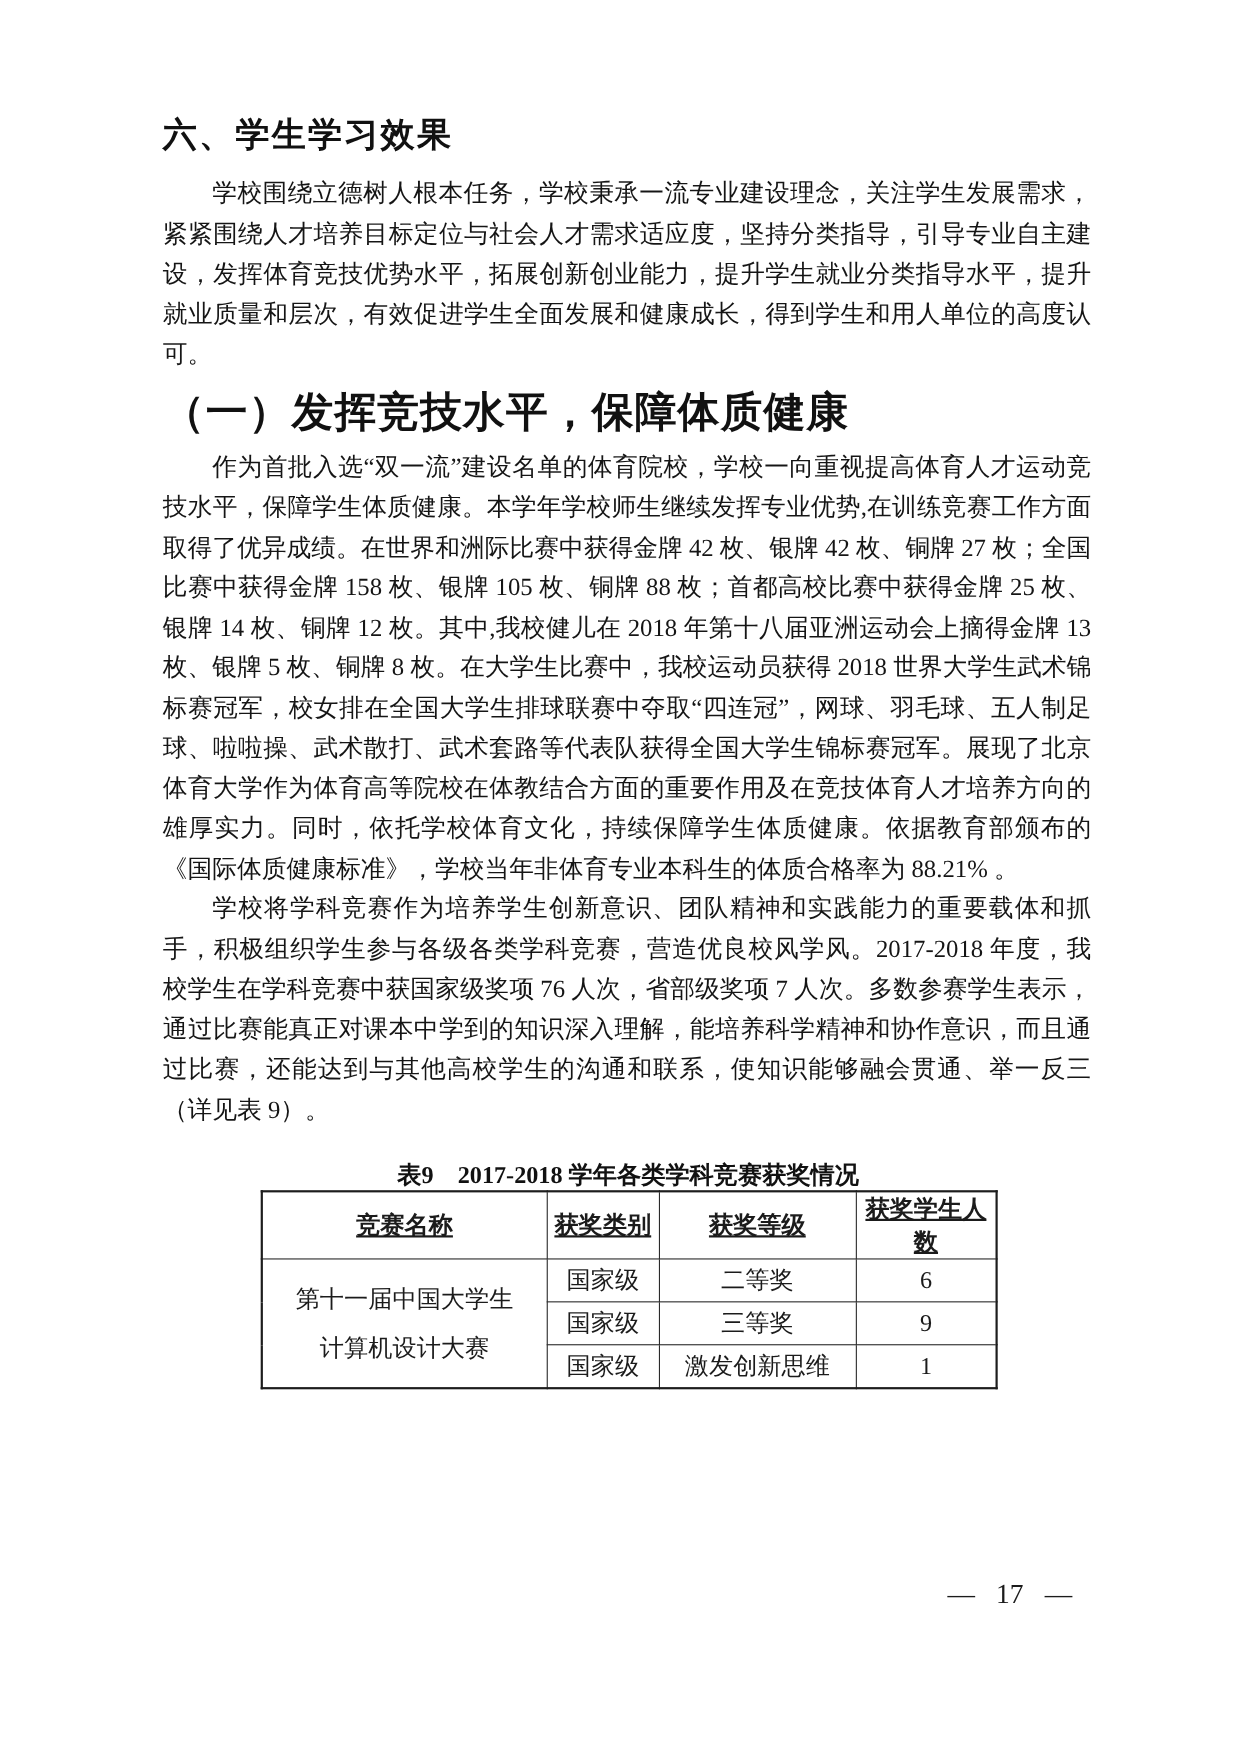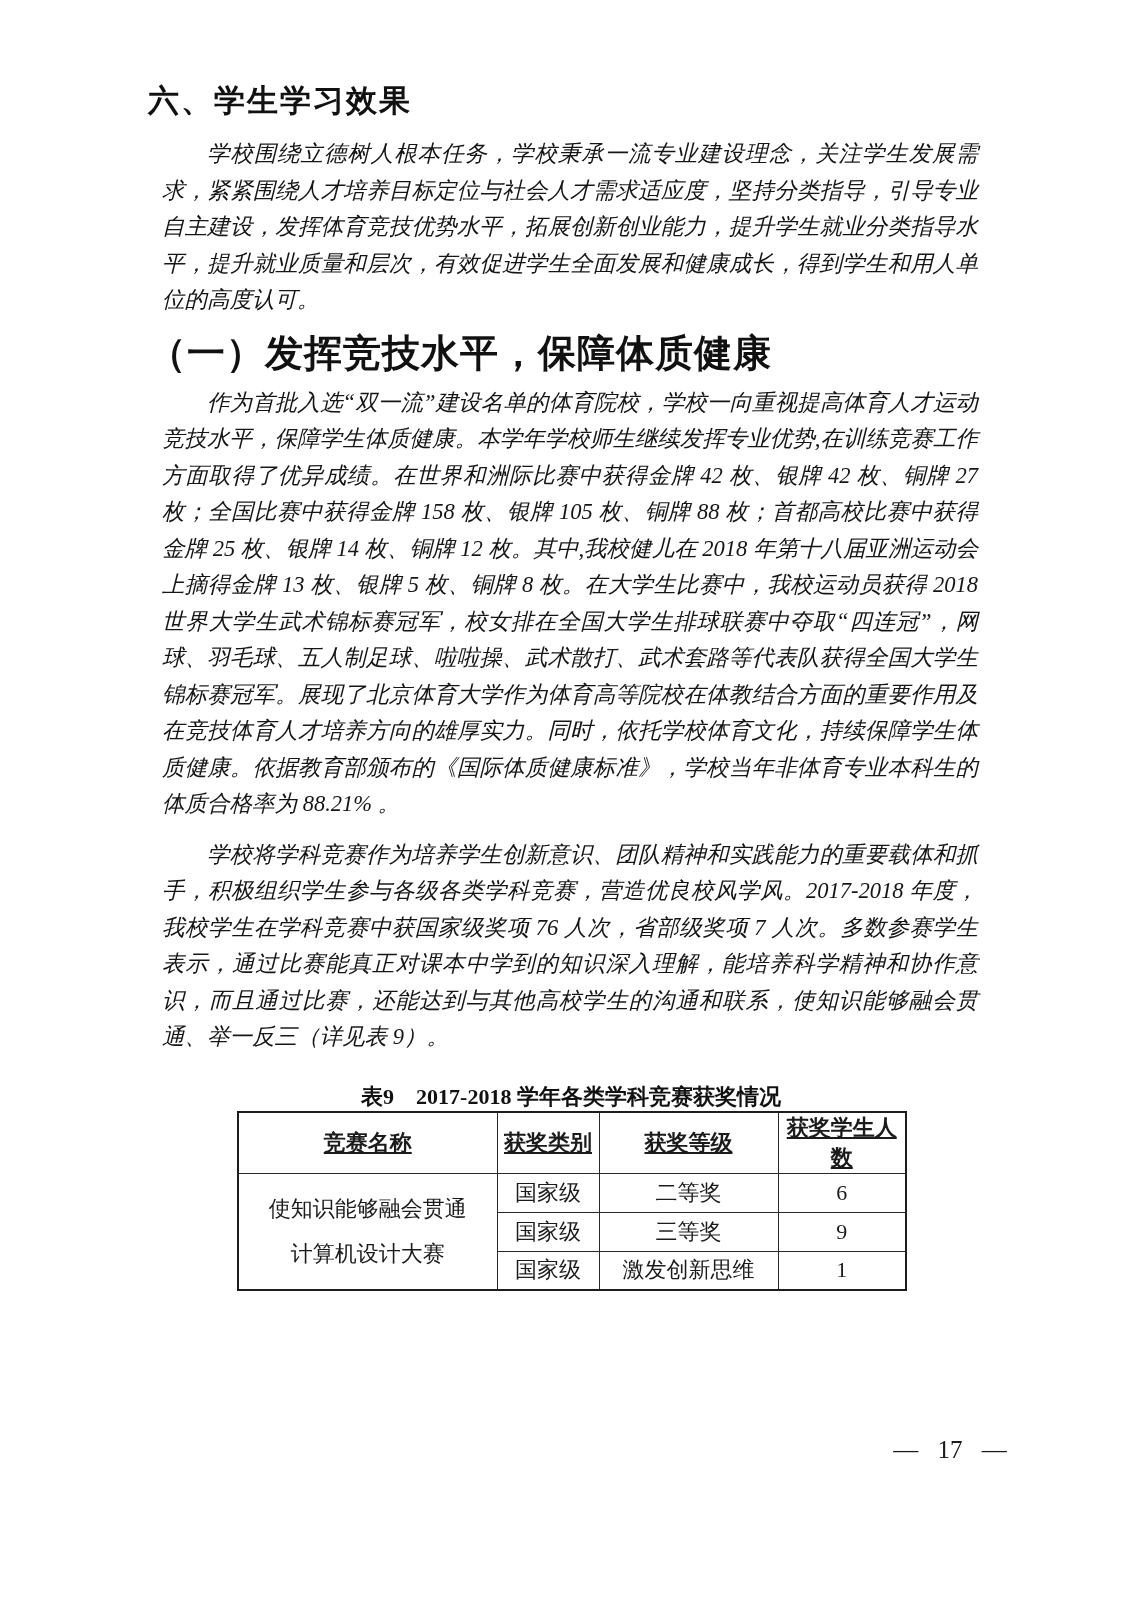--- a/index.html
+++ b/index.html
@@ -3,21 +3,21 @@
 <meta charset="utf-8">
 <style>
   html, body { margin: 0; padding: 0; background: #ffffff; }
 
   .page {
     position: relative;
     width: 1131px;
     height: 1600px;
     background: #ffffff;
     box-sizing: border-box;
-    padding: 82px 139px 0 148px;
+    padding: 104px 139px 0 148px;
     font-family: "Liberation Serif", serif;
     color: #161616;
     overflow: hidden;
   }
 
   .main-heading {
     margin: 0 0 16px 0;
     font-family: "Liberation Sans", sans-serif;
     font-weight: 700;
     font-size: 31px;
@@ -30,27 +30,26 @@
     margin: 16px 0 14px 0;
     font-family: Liberation Sans, sans-serif;
     font-weight: 700;
     font-size: 38px;
     line-height: 36px;
     letter-spacing: 1px;
     color: #111111;
   }
 
   .body-para {
-    margin: 14px;
+    margin: 0;
     font-size: 22.5px;
     line-height: 36.5px;
     text-align: justify;
     text-indent: 2em;
     color: #151515;
-    font-style: italic;
   }
 
   .table-caption {
     margin: 27px 0 0 89px;
     width: 668px;
     font-family: Liberation Serif, serif;
     font-weight: 700;
     font-size: 22px;
     line-height: 28px;
     text-align: center;
@@ -82,21 +81,20 @@
   .page-footer {
     position: absolute;
     top: 1436px;
     left: 858px;
     width: 120px;
     text-align: center;
     font-size: 25px;
     white-space: nowrap;
     word-spacing: 13px;
     color: #1b1b1b;
-    margin-left: 32px;
   }
 </style>
 </head>
 <body>
 
 <div class="page">
 
   <h1 class="main-heading">六、学生学习效果</h1>
 
   <p class="body-para">学校围绕立德树人根本任务，学校秉承一流专业建设理念，关注学生发展需求，紧紧围绕人才培养目标定位与社会人才需求适应度，坚持分类指导，引导专业自主建设，发挥体育竞技优势水平，拓展创新创业能力，提升学生就业分类指导水平，提升就业质量和层次，有效促进学生全面发展和健康成长，得到学生和用人单位的高度认可。</p>
@@ -121,21 +119,21 @@
       <tr>
         <th>竞赛名称</th>
         <th>获奖类别</th>
         <th>获奖等级</th>
         <th>获奖学生人数</th>
       </tr>
     </thead>
     <tbody>
       <tr>
         <td class="name-cell" rowspan="3">
-          <div>使知识能够融会贯通</div>
+          <div>第十一届中国大学生</div>
           <div>计算机设计大赛</div>
         </td>
         <td>国家级</td>
         <td>二等奖</td>
         <td>6</td>
       </tr>
       <tr>
         <td>国家级</td>
         <td>三等奖</td>
         <td>9</td>

